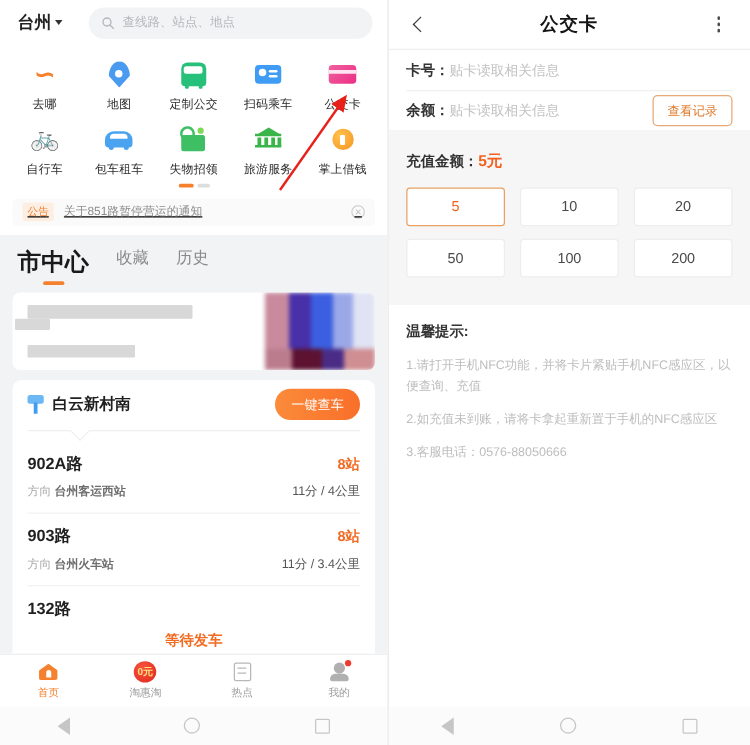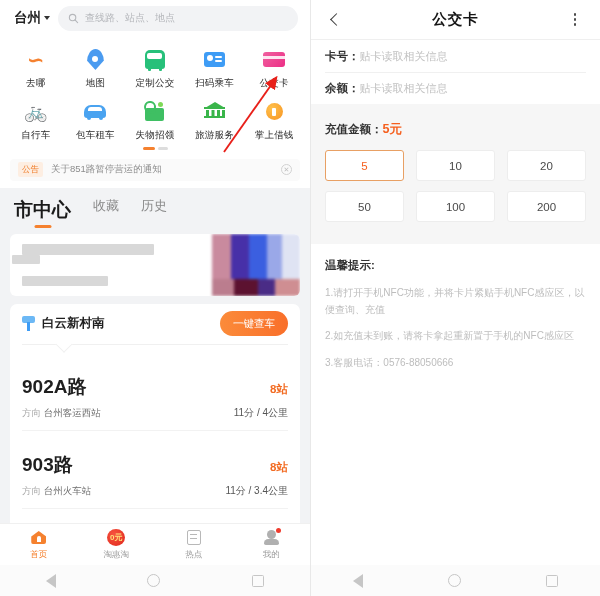--- a/index.html
+++ b/index.html
@@ -12,21 +12,21 @@
   #screen { position: relative; width: 600px; height: 596px; display: flex; }
 
   
   .phone { position: relative; overflow: hidden; background: #f5f6f8; }
   #left-phone  { width: 310px; height: 596px; background: #ffffff; }
   #right-phone { width: 290px; height: 596px; background: #ffffff; border-left: 1px solid #e8e8e8; }
 
   
   .lp-topbar {
     height: 36px; display: flex; align-items: center;
-    padding: 0 12px 0 14px; gap: 8px; background:#fff;
+    padding: 0 12px 0 14px; gap: 21px; background:#fff;
   }
   .city-sel { display:flex; align-items:center; gap:3px; font-size:13.5px; font-weight:700; color:#222; white-space:nowrap; }
   .caret-dn { width:0;height:0;border-left:3.5px solid transparent;border-right:3.5px solid transparent;border-top:4.5px solid #333; }
   .search-box {
     flex:1; height:25px; background:#f2f3f5; border-radius:13px;
     display:flex; align-items:center; gap:6px; padding:0 10px;
   }
   .search-box .ph { font-size:10px; color:#b5b7bb; white-space:nowrap; }
 
   
@@ -76,21 +76,21 @@
                   width:0;height:0;border-left:10px solid transparent;border-right:10px solid transparent;border-bottom:6px solid #39b54a; }
 
   .pager { display:flex; justify-content:center; gap:3px; padding:1px 0 5px; }
   .pager i { display:block; width:10px;height:2.5px;border-radius:2px;background:#ddd; }
   .pager i.on { background:#f5812f; width:12px; }
 
   
   .notice-wrap { padding:0 10px 7px; background:#fff; }
   .notice {
     height:22px; background:#fafafa; border-radius:4px;
-    display:flex; align-items:center; gap:8px; padding:0 8px;
+    display:flex; align-items:center; gap:8px; padding:0 8px;text-decoration:underline;
   }
   .badge-notice { font-size:8.5px; color:#f08030; background:#fdeee2; border-radius:2px; padding:1.5px 4px; white-space:nowrap; }
   .notice-txt { flex:1; font-size:9.5px; color:#8d8d8d; white-space:nowrap; overflow:hidden; }
   .notice-x { width:11px;height:11px;border-radius:50%;border:1px solid #d2d2d2;color:#c0c0c0;
               font-size:7px;display:flex;align-items:center;justify-content:center; }
 
   
   .body-scroll { background:#f2f3f5; padding:0 10px; height:335px; overflow:hidden; position:relative; }
   .tabs { display:flex; gap:22px; padding:9px 4px 6px; }
   .tab { font-size:13px; color:#8a8a8a; position:relative; padding-bottom:5px; white-space:nowrap; }
@@ -117,25 +117,25 @@
   .g-stoppin::after { content:""; position:absolute; left:5px;top:6px;width:2.5px;height:9px;background:#3e9cf5; }
   .stop-name { font-size:12.5px; font-weight:700; color:#1f1f1f; flex:1; }
   .btn-check { background:linear-gradient(90deg,#fb8b3a,#f96f2a); color:#fff; font-size:10.5px;
                border-radius:13px; padding:5.5px 13px; white-space:nowrap; }
   .notch { height:9px; position:relative; border-top:1px solid #f0f0f0; }
   .notch::after { content:""; position:absolute; left:36px; top:-1px; width:11px;height:11px;background:#fff;
                   border-right:1px solid #f0f0f0; border-bottom:1px solid #f0f0f0; transform:rotate(45deg) translate(-4px,-4px); }
   .route-row { padding:9px 0 10px; border-bottom:1px solid #f2f2f2; }
   .route-row:last-child { border-bottom:none; }
   .rr-line1 { display:flex; align-items:baseline; justify-content:space-between; }
-  .rr-name { font-size:19px; font-weight:700; color:#1f1f1f;margin-top:12px; }
+  .rr-name { font-size:13px; font-weight:700; color:#1f1f1f; }
   .rr-stops { font-size:11.5px; font-weight:700; color:#f26b22; }
   .rr-line2 { display:flex; align-items:baseline; justify-content:space-between; margin-top:6px; }
   .rr-dir { font-size:9.5px; color:#a9a9a9; }
-  .rr-dir b { color:#6e6e6e; font-weight:400; }
+  .rr-dir b { color:#6e6e6e; font-weight:700; }
   .rr-eta { font-size:10px; color:#555; }
   .rr-wait { font-size:11.5px; font-weight:700; color:#f26b22; }
 
   
   .tabbar { position:absolute; left:0; bottom:31px; width:310px; height:42px; background:#fff;
             display:flex; border-top:1px solid #f0f0f0; }
   .tb { flex:1; display:flex; flex-direction:column; align-items:center; justify-content:center; gap:2px; }
   .tb-lbl { font-size:8.5px; color:#9a9a9a; }
   .tb.on .tb-lbl { color:#f5812f; }
   .tb-art { width:18px;height:18px; position:relative; display:flex;align-items:center;justify-content:center; }
@@ -423,20 +423,21 @@
     </div>
 
     <div class="rp-info">
       <div class="info-row">
         <span class="info-k">卡号：</span>
         <span class="info-v">贴卡读取相关信息</span>
       </div>
       <div class="info-row">
         <span class="info-k">余额：</span>
         <span class="info-v">贴卡读取相关信息</span>
+        <span class="btn-record">查看记录</span>
       </div>
     </div>
 
     <div class="rp-gap"></div>
 
     <div class="rp-amount">
       <div class="amt-title">
         <span>充值金额：</span><em>5元</em>
       </div>
       <div class="amt-grid">

